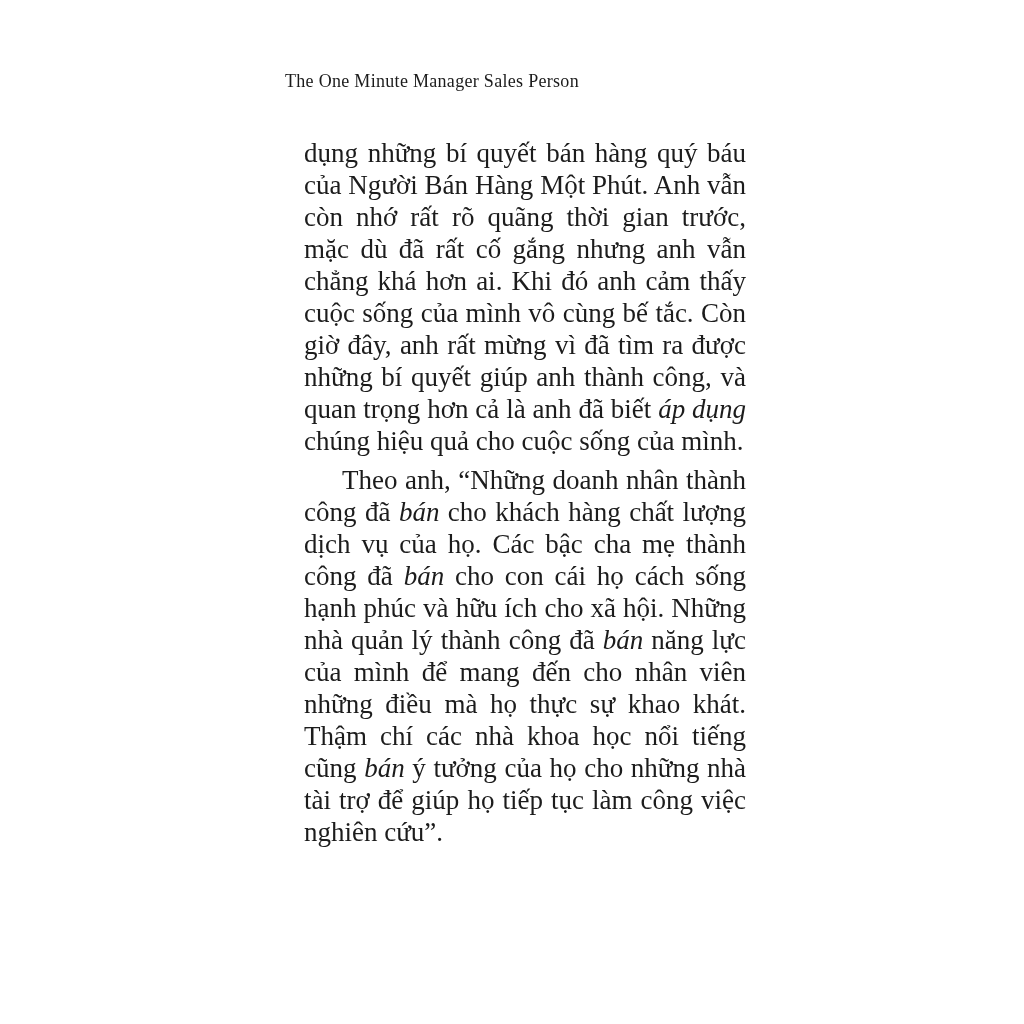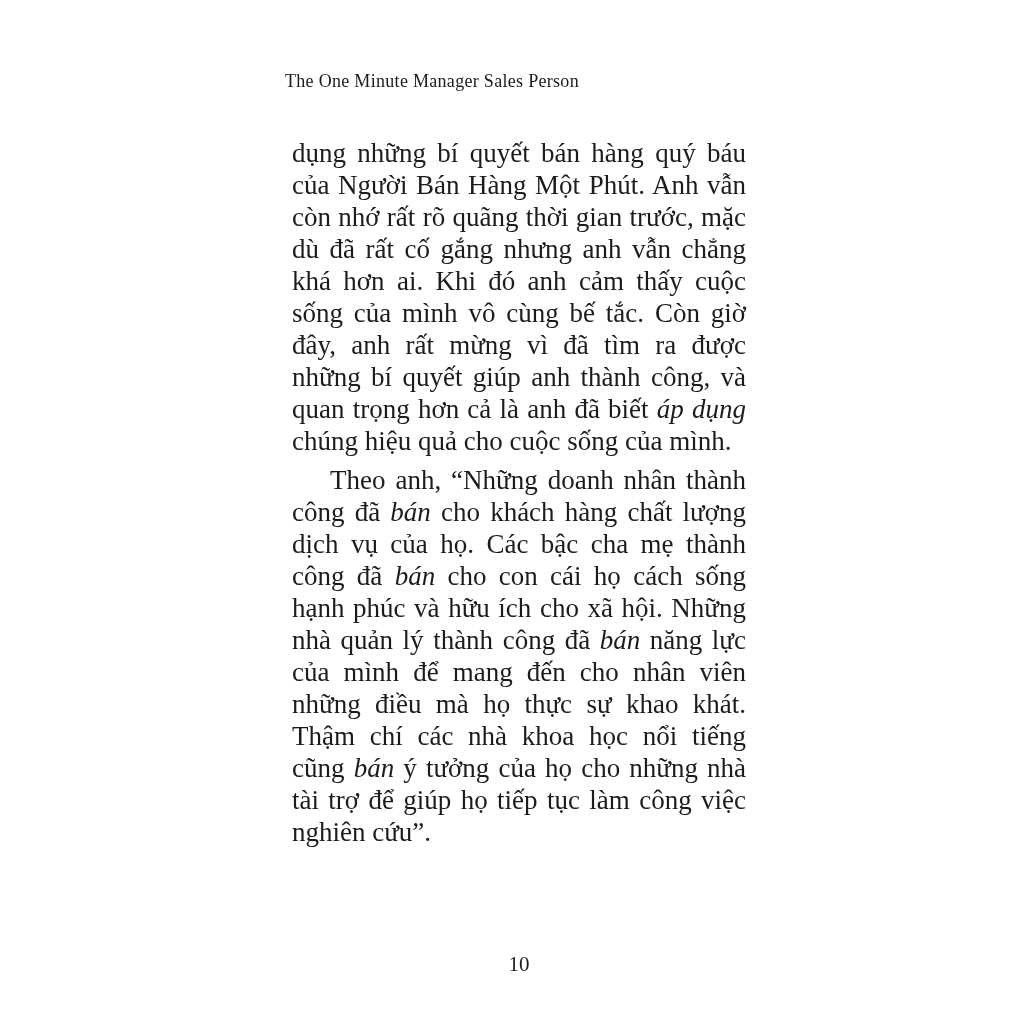--- a/index.html
+++ b/index.html
@@ -33,21 +33,21 @@
     position: absolute;
     left: 292px;
     top: 137px;
     width: 454px;
     font-size: 27px;
     line-height: 32px;
     text-align: justify;
     color: #1c1c1c;
   }
   .para {
-    margin: 0 0 7px 0;
+    margin: 0 0 7px 12px;
   }
   .para.indent {
     text-indent: 38px;
   }
   .para em {
     font-style: italic;
   }
   .folio {
     position: absolute;
     left: 292px;
@@ -62,14 +62,13 @@
 <body>
 
 <div class="scan-page">
   <div class="running-head">The One Minute Manager Sales Person</div>
 
   <div class="body-text">
       <p class="para"><span>dụng những bí quyết bán hàng quý báu của Người Bán Hàng Một Phút. Anh vẫn còn nhớ rất rõ quãng thời gian trước, mặc dù đã rất cố gắng nhưng anh vẫn chẳng khá hơn ai. Khi đó anh cảm thấy cuộc sống của mình vô cùng bế tắc. Còn giờ đây, anh rất mừng vì đã tìm ra được những bí quyết giúp anh thành công, và quan trọng hơn cả là anh đã biết </span><em>áp dụng</em><span> chúng hiệu quả cho cuộc sống của mình.</span></p>
       <p class="para indent"><span>Theo anh, “Những doanh nhân thành công đã </span><em>bán</em><span> cho khách hàng chất lượng dịch vụ của họ. Các bậc cha mẹ thành công đã </span><em>bán</em><span> cho con cái họ cách sống hạnh phúc và hữu ích cho xã hội. Những nhà quản lý thành công đã </span><em>bán</em><span> năng lực của mình để mang đến cho nhân viên những điều mà họ thực sự khao khát. Thậm chí các nhà khoa học nổi tiếng cũng </span><em>bán</em><span> ý tưởng của họ cho những nhà tài trợ để giúp họ tiếp tục làm công việc nghiên cứu”.</span></p>
     </div>
 
-  <div class="folio">10</div>
 </div>
 
 </body></html>

